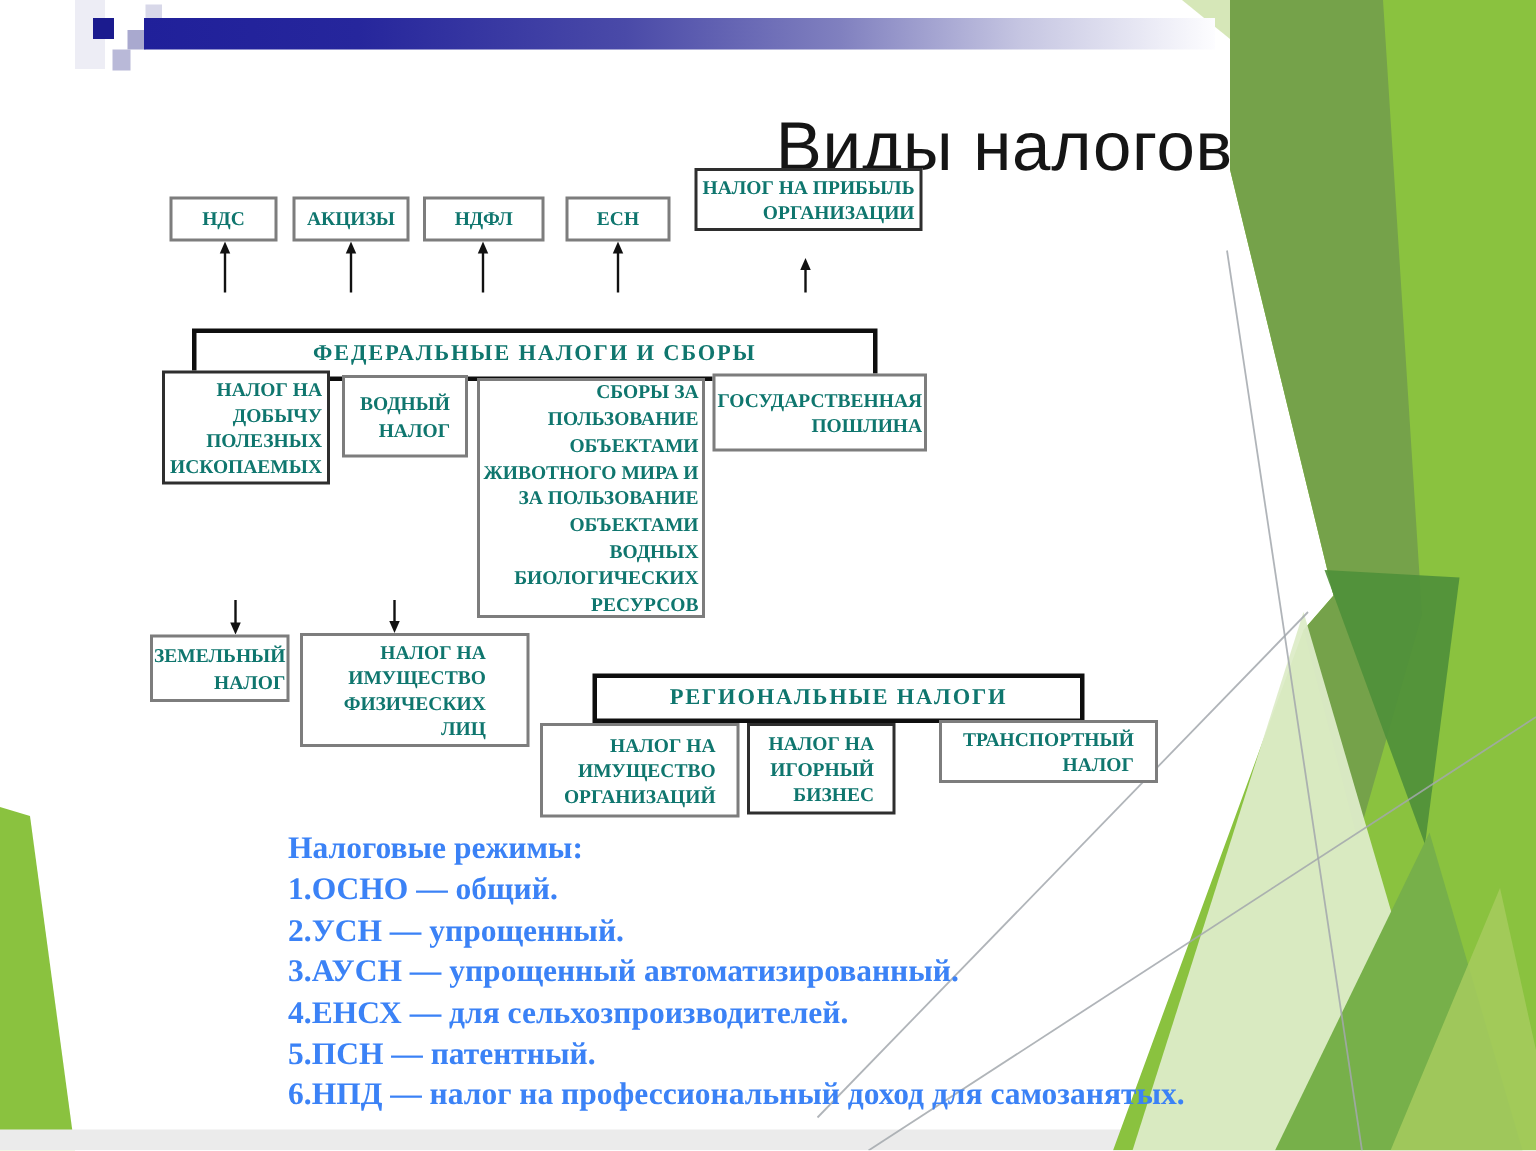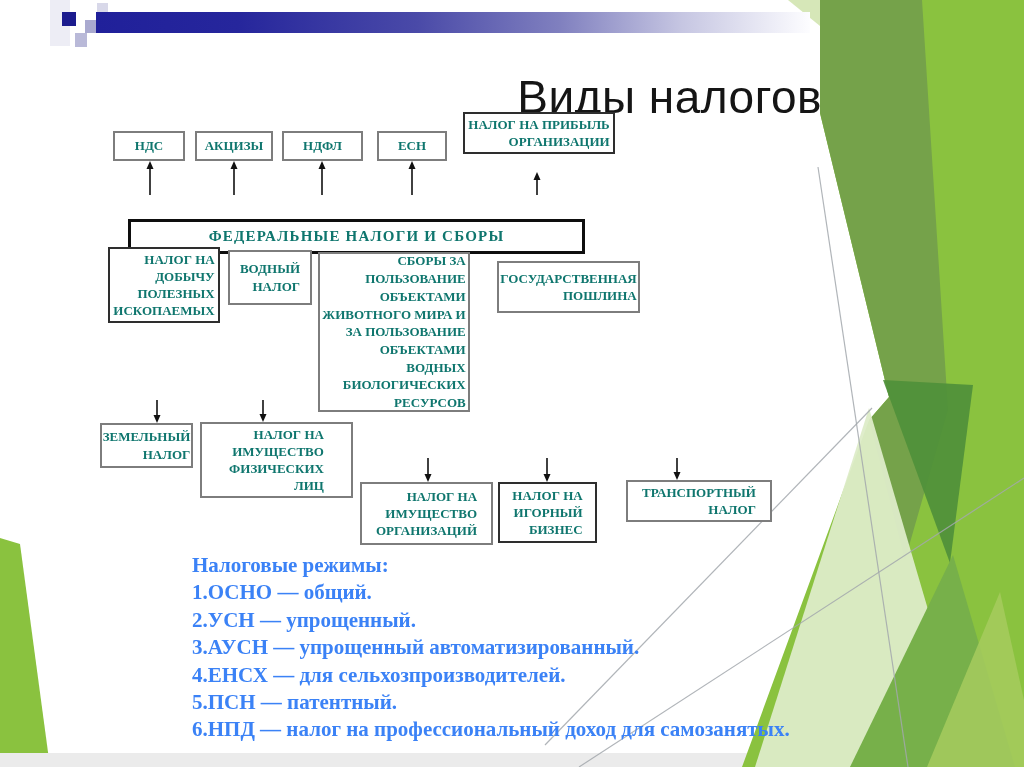--- a/index.html
+++ b/index.html
@@ -121,30 +121,31 @@
 НАЛОГ</span></div>
   <div class="node gray fees" style="left:318px;top:252px;width:152px;height:160px;"><span>СБОРЫ ЗА
 ПОЛЬЗОВАНИЕ
 ОБЪЕКТАМИ
 ЖИВОТНОГО МИРА И
 ЗА ПОЛЬЗОВАНИЕ
 ОБЪЕКТАМИ
 ВОДНЫХ
 БИОЛОГИЧЕСКИХ
 РЕСУРСОВ</span></div>
-  <div class="node gray" style="left:475px;top:261px;width:143px;height:52px;margin-left:22px;"><span>ГОСУДАРСТВЕННАЯ
+  <div class="node gray" style="left:475px;top:249px;width:143px;height:52px;"><span>ГОСУДАРСТВЕННАЯ
 ПОШЛИНА</span></div>
 
   <div class="node gray" style="left:100px;top:423px;width:93px;height:45px;"><span>ЗЕМЕЛЬНЫЙ
 НАЛОГ</span></div>
   <div class="node gray" style="left:200px;top:422px;width:153px;height:76px;"><span>НАЛОГ НА
 ИМУЩЕСТВО
 ФИЗИЧЕСКИХ
 ЛИЦ</span></div>
 
+  <div class="node hdr" style="left:395px;top:425px;width:328px;height:33px;"><span>РЕГИОНАЛЬНЫЕ НАЛОГИ</span></div>
   <div class="node gray" style="left:360px;top:482px;width:133px;height:63px;"><span>НАЛОГ НА
 ИМУЩЕСТВО
 ОРГАНИЗАЦИЙ</span></div>
   <div class="node dark" style="left:498px;top:482px;width:99px;height:61px;"><span>НАЛОГ НА
 ИГОРНЫЙ
 БИЗНЕС</span></div>
   <div class="node gray" style="left:602px;top:480px;width:146px;height:42px;margin-left:24px;"><span>ТРАНСПОРТНЫЙ
 НАЛОГ</span></div>
 
   <div class="regimes">

